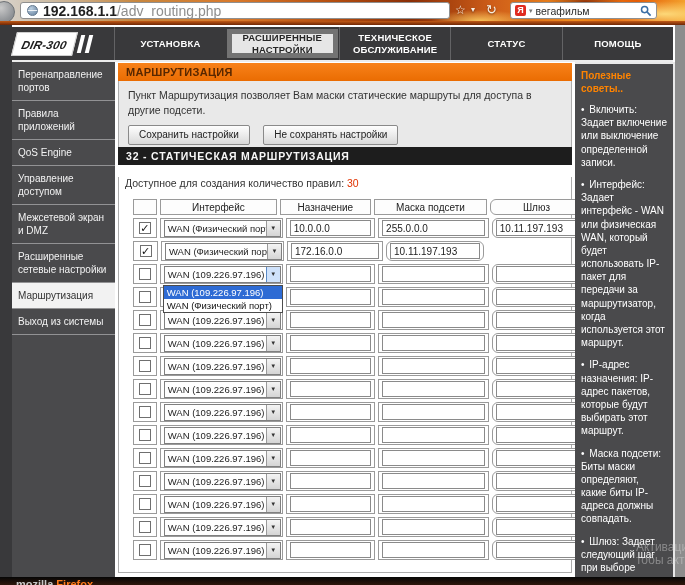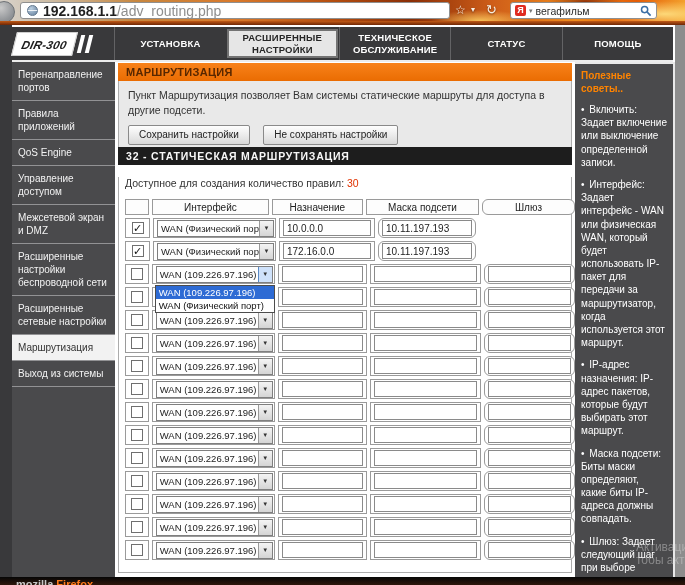--- a/index.html
+++ b/index.html
@@ -47,21 +47,21 @@
   
   #nav { position:absolute; left:12px; top:27px; width:661px; height:33px; background:#39393b; display:flex; }
   #logo-zone { width:103px; display:flex; align-items:center; padding-left:2px; position:relative; }
   #logo-plate { background:#fff; transform:skewX(-14deg); padding:2px 7px; border:1px solid #cfcfcf; }
   #logo-plate span { display:inline-block; font-style:italic; font-weight:bold; font-size:11.5px; color:#1d1d1d; letter-spacing:.3px; }
   .logo-slash { display:inline-block; width:4px; height:18px; background:#fff; transform:skewX(-14deg); margin-left:4px; }
   .nav-tab { border-left:1px solid #636365; color:#fff; font-weight:bold; font-size:9.5px; letter-spacing:.2px;
     display:flex; align-items:center; justify-content:center; text-align:center; width:112px; line-height:1.25;
     padding:0 6px; cursor:pointer; }
   .nav-tab:last-child { flex:1 1 auto; }
-  .nav-tab.active { background:#e6e6e6; color:#262626; margin:2px 1px; border:2px solid #737373; }
+  .nav-tab.active { background:#e6e6e6; color:#262626; margin:2px 1px; border:5px solid #737373; }
   #nav-underline { position:absolute; left:12px; top:60px; width:661px; height:2px; background:#ececec; }
 
   
   #sidebar { position:absolute; left:12px; top:62px; width:103px; height:515px; background:#4a4a4c; }
   .side-item { padding:6px 5px 6px 6px; font-size:10px; line-height:1.3; color:#f2f2f2;
     border-bottom:1px solid #929294; cursor:pointer; }
   .side-item.active { background:#f2f2f2; color:#333; }
 
   
   #main { position:absolute; left:115px; top:62px; width:460px; height:515px; background:#fff; }
@@ -74,21 +74,21 @@
     border:1px solid #8a8a8a; border-radius:2px; padding:3px 10px 4px; margin:7px 0 0 9px; cursor:pointer; }
 
   #box2 { position:absolute; left:3px; top:85px; width:454px; height:414px; }
   #box2-header { height:18px; background:#1d1d1d; color:#f7f7f7; font-weight:bold; font-size:10.5px;
     letter-spacing:.8px; padding:3px 0 0 8px; }
   #box2-body { background:#fff; border:1px solid #acacac; border-top:none; height:396px; padding:0; }
   #rules-line { font-size:10.5px; color:#333; margin:12px 0 10px 6px; }
   #rules-count { color:#e03200; }
 
   
-  #route-table { margin-left:6px; width:450px; }
+  #route-table { margin-left:14px; width:450px; }
   .trow { display:flex; gap:3px; margin-bottom:3px; position:relative; }
   .tcell { border:1px solid #9a9a9a; background:#fff; height:20px; display:flex; align-items:center; padding:0 3px; }
   .thead .tcell { height:16px; justify-content:center; font-size:10px; color:#222; background:#fdfdfd; }
   .col-cb   { width:25px;  justify-content:center; }
   .col-if   { width:123px; }
   .col-dest { width:96px;  }
   .col-mask { width:119px;  }
   .col-gw   { width:98px;border-radius:6px;  }
   .cb { width:12px; height:12px; border:1px solid #6f6f6f; background:#fff; font-size:11px; line-height:10px;
     text-align:center; color:#101010; cursor:pointer; }
@@ -167,31 +167,30 @@
       <div class="nav-tab">ПОМОЩЬ</div>
     </div>
   <div id="nav-underline"></div>
 
   <div id="sidebar">
       <div class="side-item">Перенаправление портов</div>
       <div class="side-item">Правила приложений</div>
       <div class="side-item">QoS Engine</div>
       <div class="side-item">Управление доступом</div>
       <div class="side-item">Межсетевой экран и DMZ</div>
-      <div class="side-item">Расширенные настройки беспроводной сети</div>
       <div class="side-item">Расширенные сетевые настройки</div>
       <div class="side-item active">Маршрутизация</div>
       <div class="side-item">Выход из системы</div>
     </div>
 
   <div id="main">
     <div id="box1">
       <div id="box1-header">МАРШРУТИЗАЦИЯ</div>
       <div id="box1-body">
-        <div id="box1-desc">Пункт Маршрутизация позволяет Вам системы статические маршруты для доступа в другие подсети.</div>
+        <div id="box1-desc">Пункт Маршрутизация позволяет Вам маски статические маршруты для доступа в другие подсети.</div>
         <span class="btn">Сохранить настройки</span>
         <span class="btn">Не сохранять настройки</span>
       </div>
     </div>
     <div id="box2">
       <div id="box2-header">32 - СТАТИЧЕСКАЯ МАРШРУТИЗАЦИЯ</div>
       <div id="box2-body">
         <div id="rules-line"><span>Доступное для создания количество правил:</span> <span id="rules-count">30</span></div>
         <div id="route-table">
             <div class="trow thead">
@@ -207,20 +206,23 @@
               </div>
               <div class="tcell col-if" style="position: relative;">
                 <div class="sel">
                   <span class="sel-text">WAN (Физический порт)</span>
                   <span class="sel-arrow">▼</span>
                 </div>
               </div>
               <div class="tcell col-dest">
                 <input class="tin" type="text" value="10.0.0.0" style="">
               </div>
+              <div class="tcell col-mask">
+                <input class="tin" type="text" value="255.0.0.0" style="">
+              </div>
               <div class="tcell col-gw">
                 <input class="tin" type="text" value="10.11.197.193" style="">
               </div>
             </div>
             <div class="trow">
               <div class="tcell col-cb">
                 <div class="cb">✓</div>
               </div>
               <div class="tcell col-if" style="position: relative;">
                 <div class="sel">

